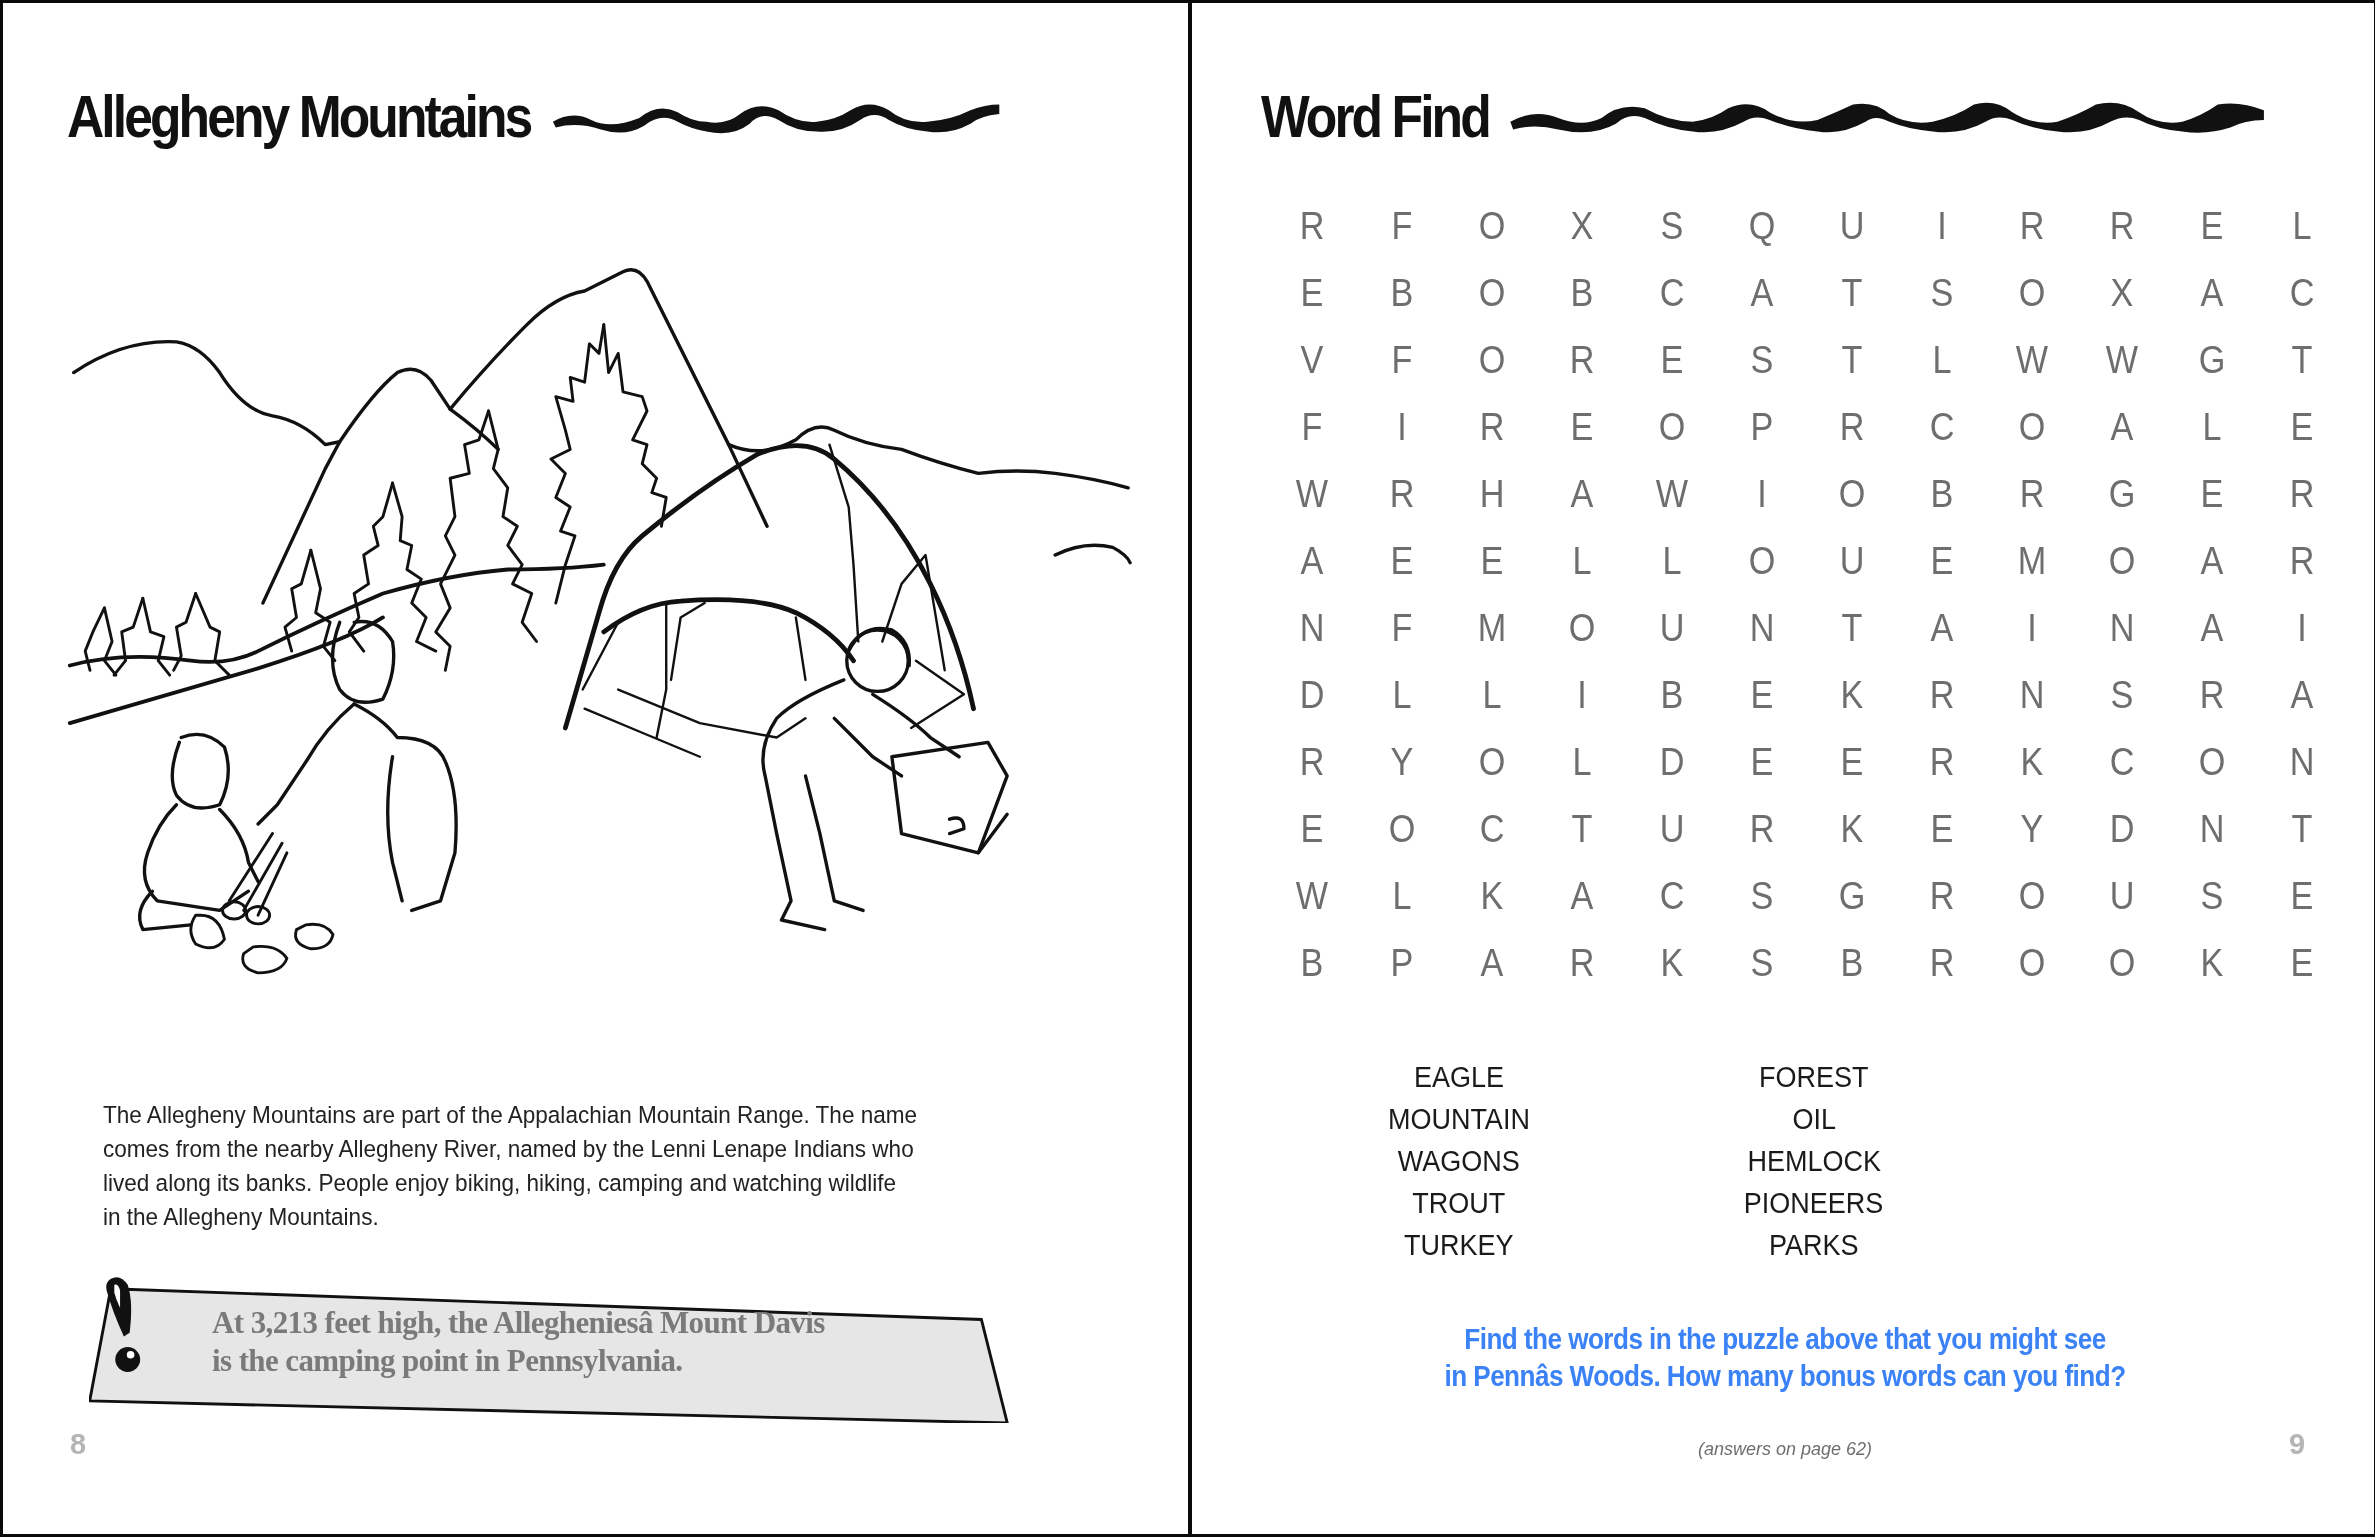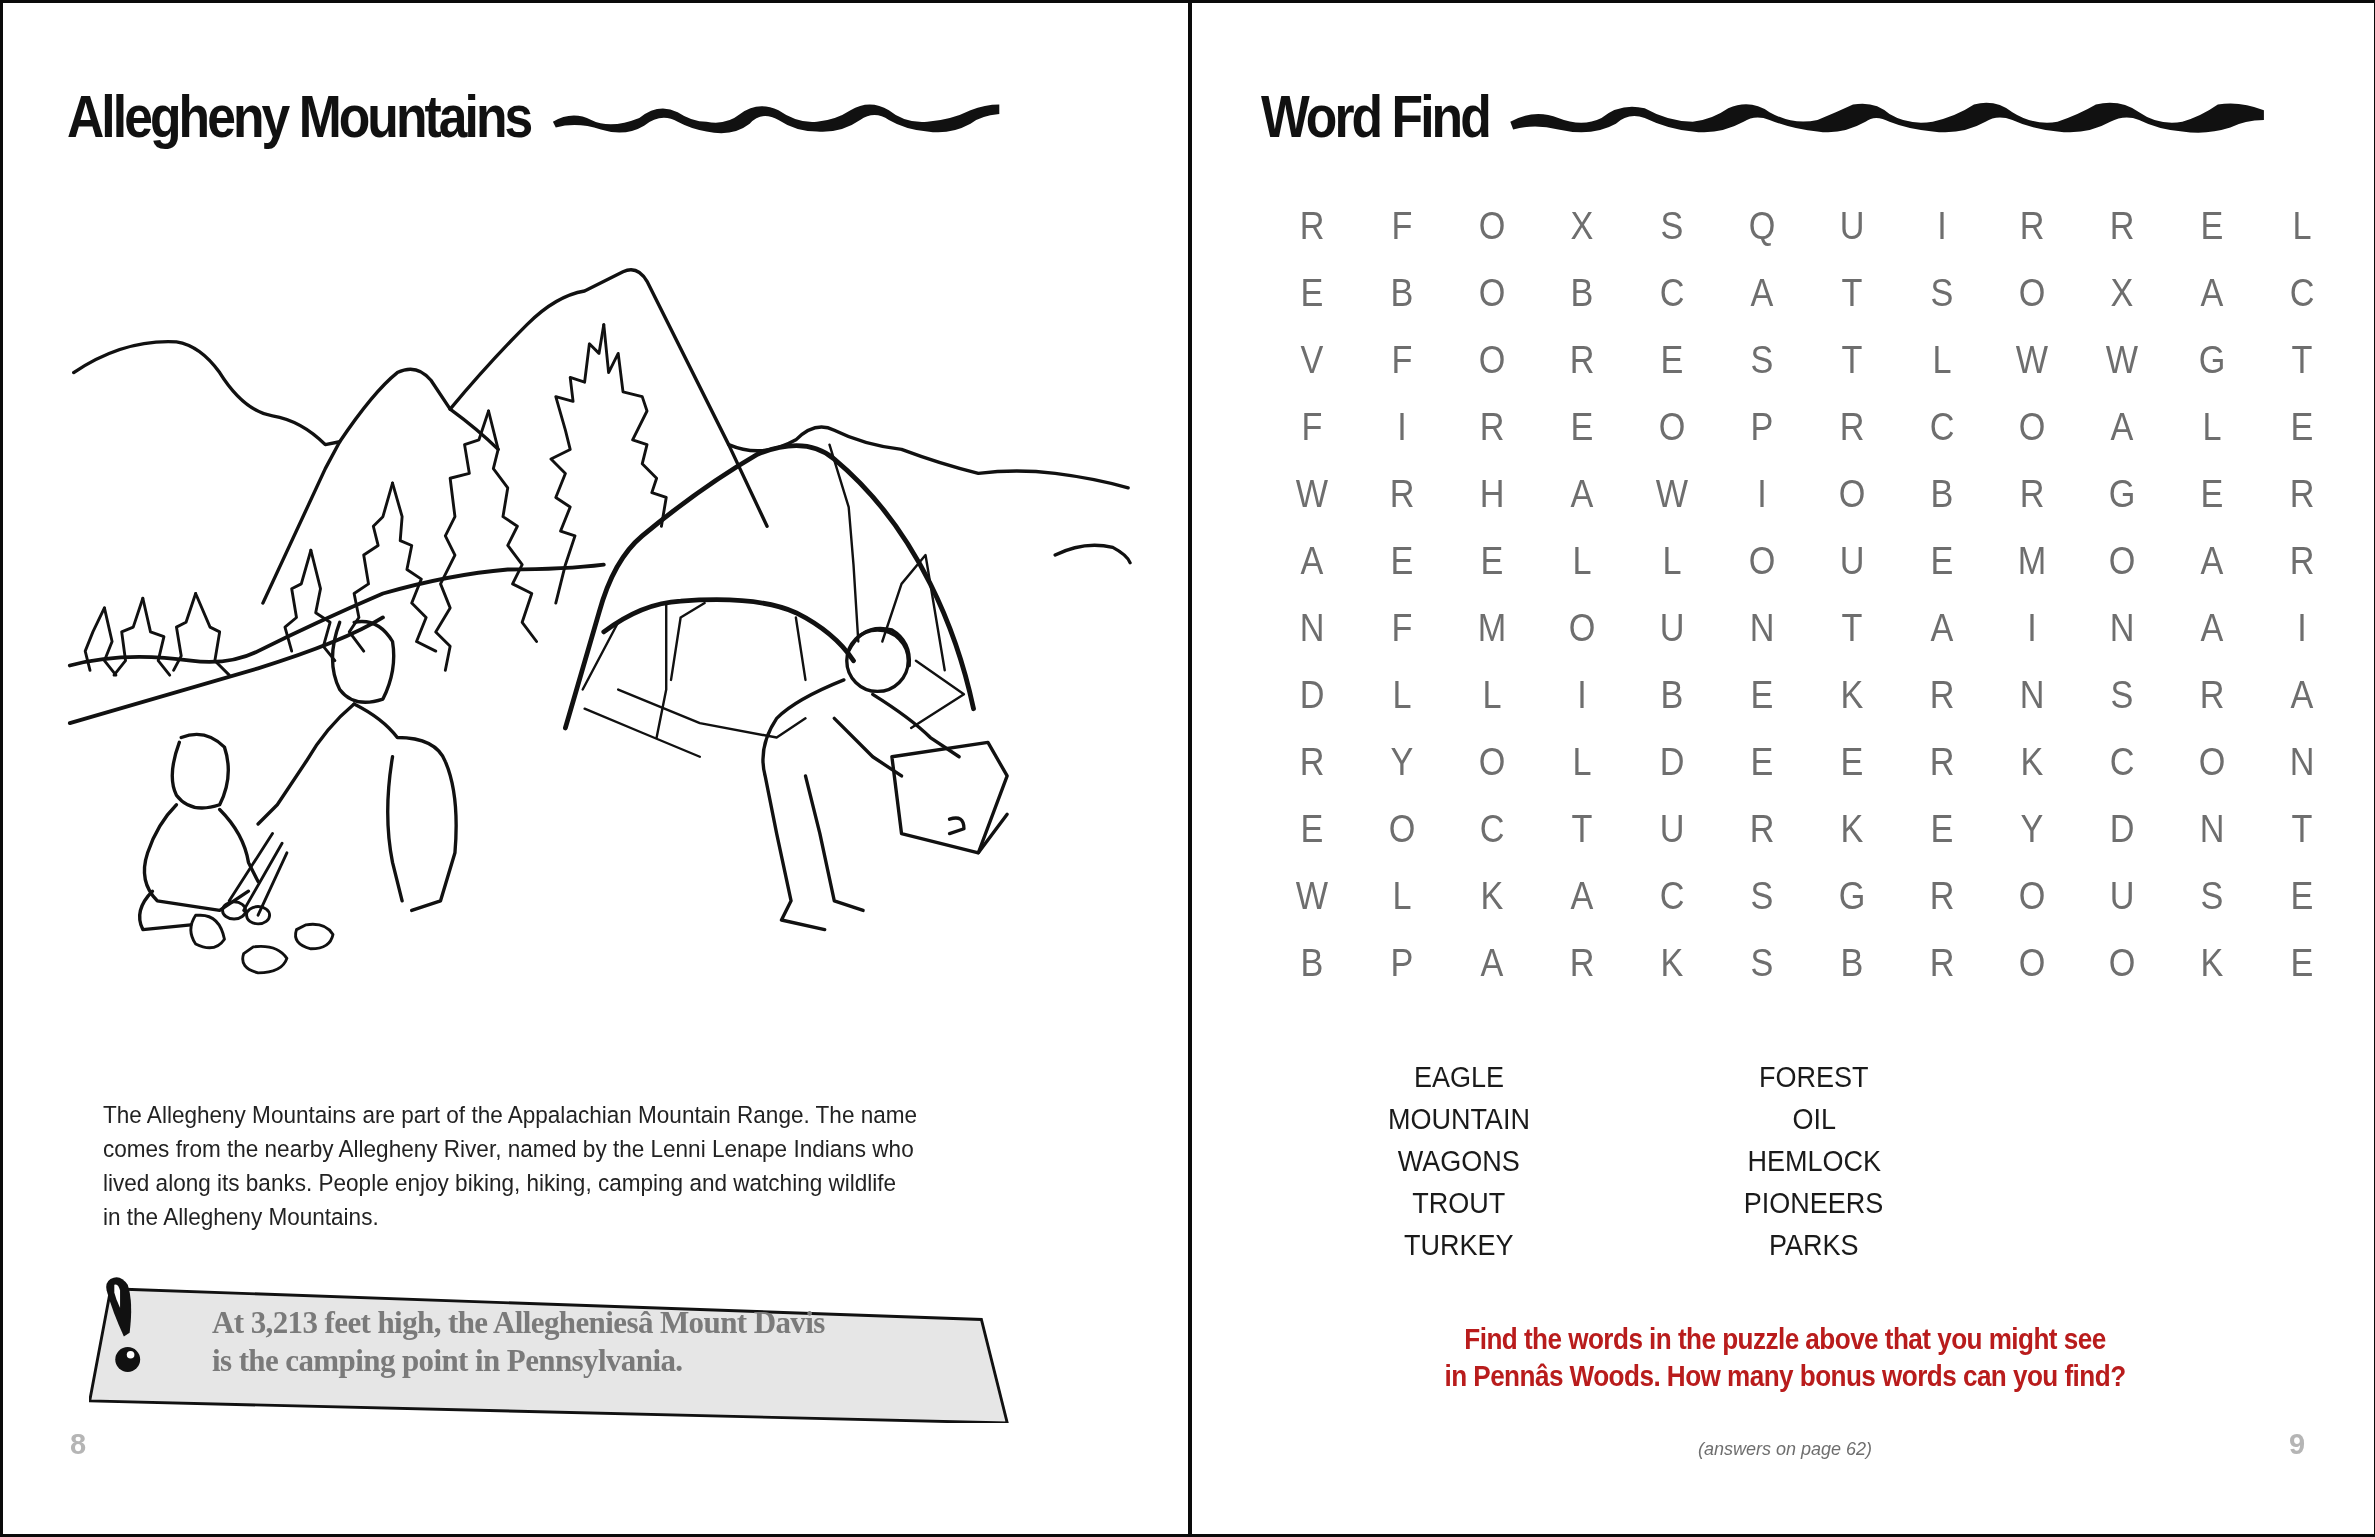--- a/index.html
+++ b/index.html
@@ -62,21 +62,21 @@
     display: grid; grid-template-columns: repeat(3, 1fr); row-gap: 0;
   }
   .word-col { display: flex; flex-direction: column; align-items: center; }
   .word {
     font-family: "Liberation Sans", sans-serif; font-size: 30px; line-height: 42px;
     color: #1a1a1a; transform: scaleX(0.9);
   }
   .instructions {
     position: absolute; left: 1249px; top: 1318px; width: 1066px; text-align: center;
     font-family: "Liberation Sans", sans-serif; font-weight: 700; font-size: 29px;
-    line-height: 37px; color: #b91c1c; letter-spacing: -0.6px;
+    line-height: 37px; color: #3b82f6; letter-spacing: -0.6px;
   }
   .instructions span { display: block; transform: scaleX(0.9); }
   .answers {
     position: absolute; left: 1249px; top: 1436px; width: 1066px; text-align: center;
     font-family: "Liberation Sans", sans-serif; font-style: italic; font-size: 18px; color: #6e6e6e;
   }
 </style>
 </head>
 <body>
 

